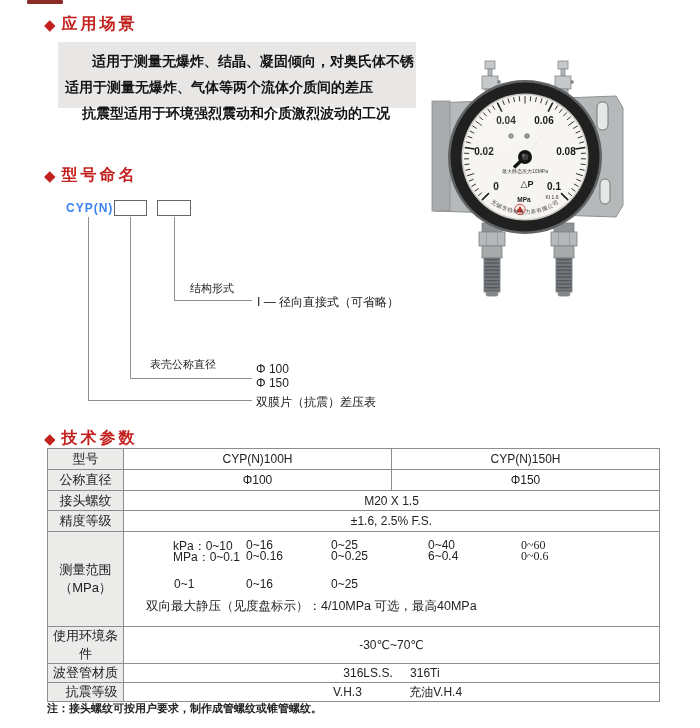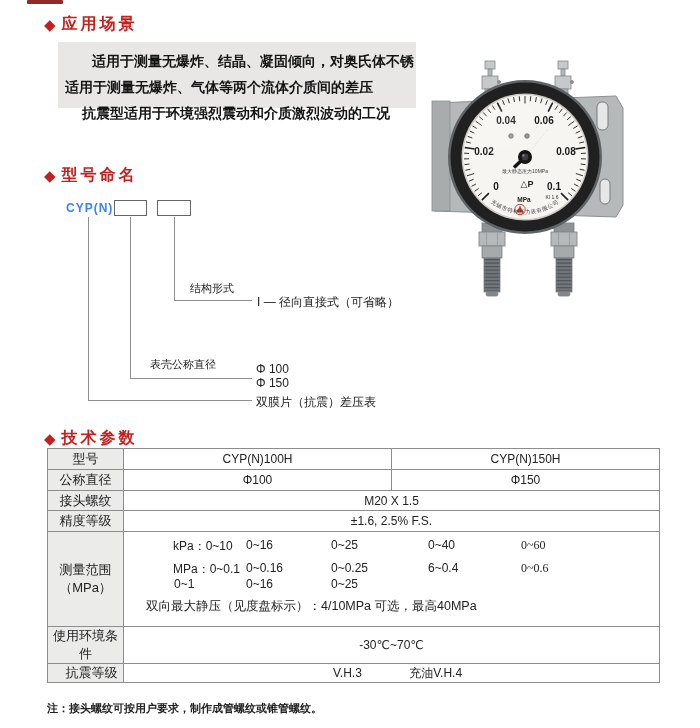--- a/index.html
+++ b/index.html
@@ -24,21 +24,21 @@
   .dg-val{position:absolute;font-size:12px;color:#222;white-space:nowrap;}
   
   table.spec{position:absolute;left:47px;top:448px;width:612px;border-collapse:collapse;
              table-layout:fixed;font-size:12px;color:#222;}
   table.spec td{border:1px solid #8d8d8d;text-align:center;padding:0;vertical-align:middle;}
   table.spec td.lbl{background:#ebebe9;font-size:13px;}
   tr.r20 td{height:20px;} tr.r19 td{height:19px;} tr.r94 td{height:94px;}
   tr.r21 td{height:21px;} tr.r18 td{height:18px;} tr.r17 td{height:17px;padding-left:12px;}
   .range-wrap{position:relative;width:100%;height:94px;}
   .rv{position:absolute;white-space:nowrap;font-size:12px;color:#222;}
-  .rr1{top:6px;} .rr2{top:29px;} .rr3{top:45px;} .rr4{top:66px;font-size:12.5px;}
+  .rr1{top:6px;} .rr2{top:17px;} .rr3{top:45px;} .rr4{top:66px;font-size:12.5px;}
   .c0{left:17px;margin-left:32px;} .c1{left:122px;} .c2{left:207px;} .c3{left:304px;} .c4{left:397px;font-family:Liberation Serif, serif;}
   .c0b{left:50px;} .cnote{left:22px;}
   .gap56{margin-right:44px;} .gap14{margin-right:14px;}
   .footnote{position:absolute;left:47px;top:701px;font-size:11px;font-weight:bold;color:#222;white-space:nowrap;}
   .gauge-svg{position:absolute;left:428px;top:55px;}
 </style>
 </head>
 <body>
 
 <div class="page">
@@ -269,20 +269,27 @@
           <span class="rv rr3 c1">0~16</span>
           <span class="rv rr3 c2">0~25</span>
           <span class="rv rr4 cnote">双向最大静压（见度盘标示）：4/10MPa 可选，最高40MPa</span>
         </div>
       </td>
     </tr>
     <tr class="r21">
       <td class="lbl">使用环境条件</td>
       <td colspan="2">-30℃~70℃</td>
     </tr>
+    <tr class="r18">
+      <td class="lbl">波登管材质</td>
+      <td colspan="2">
+        <span class="gap14">316LS.S.</span>
+        <span>316Ti</span>
+      </td>
+    </tr>
     <tr class="r17">
       <td class="lbl">抗震等级</td>
       <td colspan="2">
         <span class="gap56">V.H.3</span>
         <span>充油V.H.4</span>
       </td>
     </tr>
     </tbody>
   </table>
 

